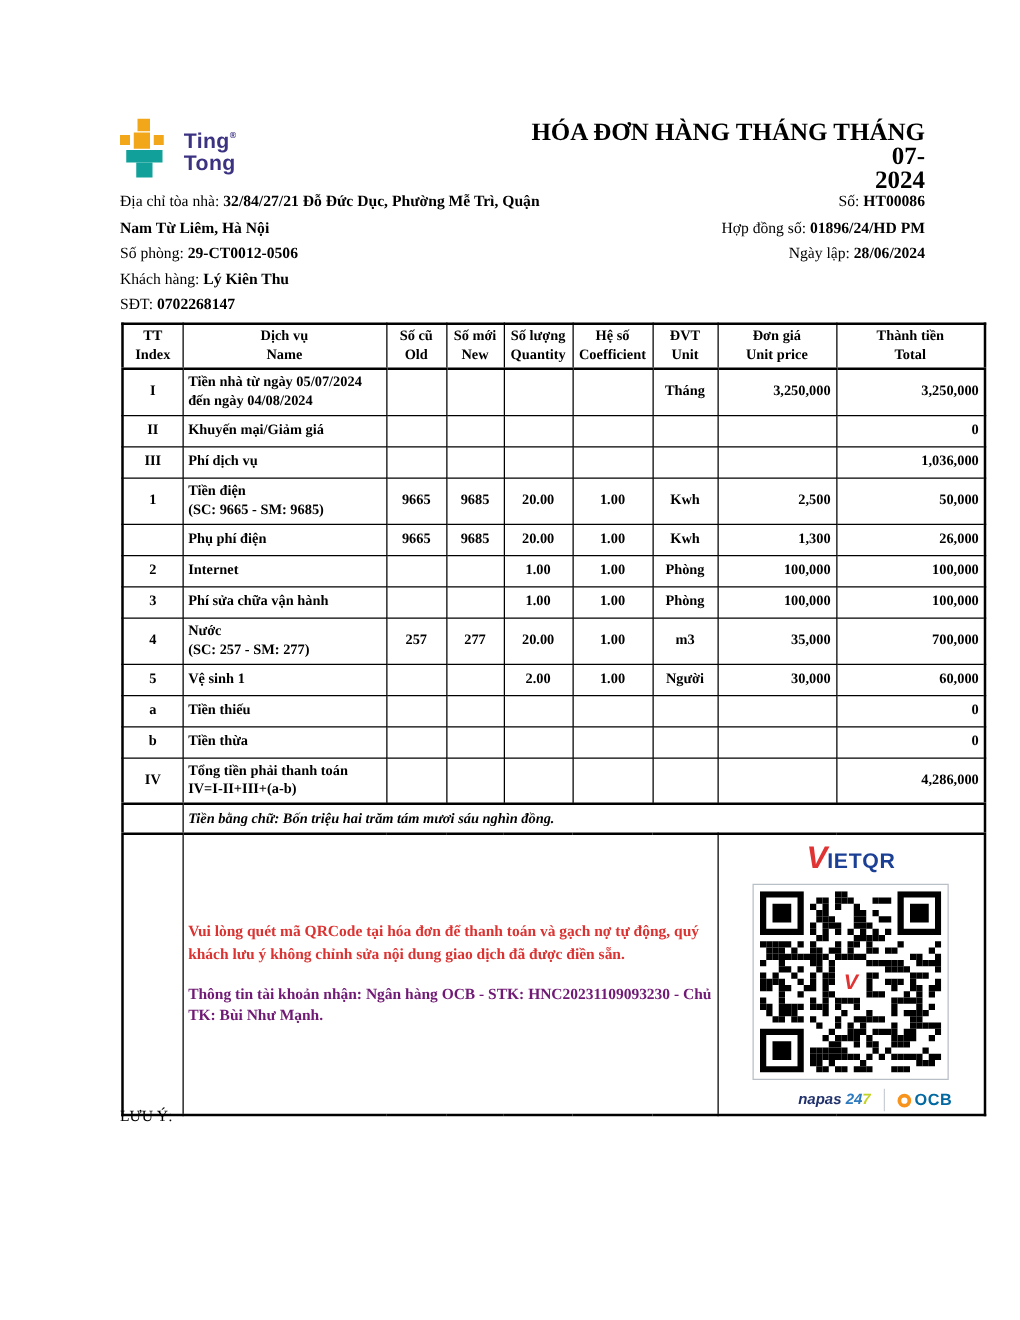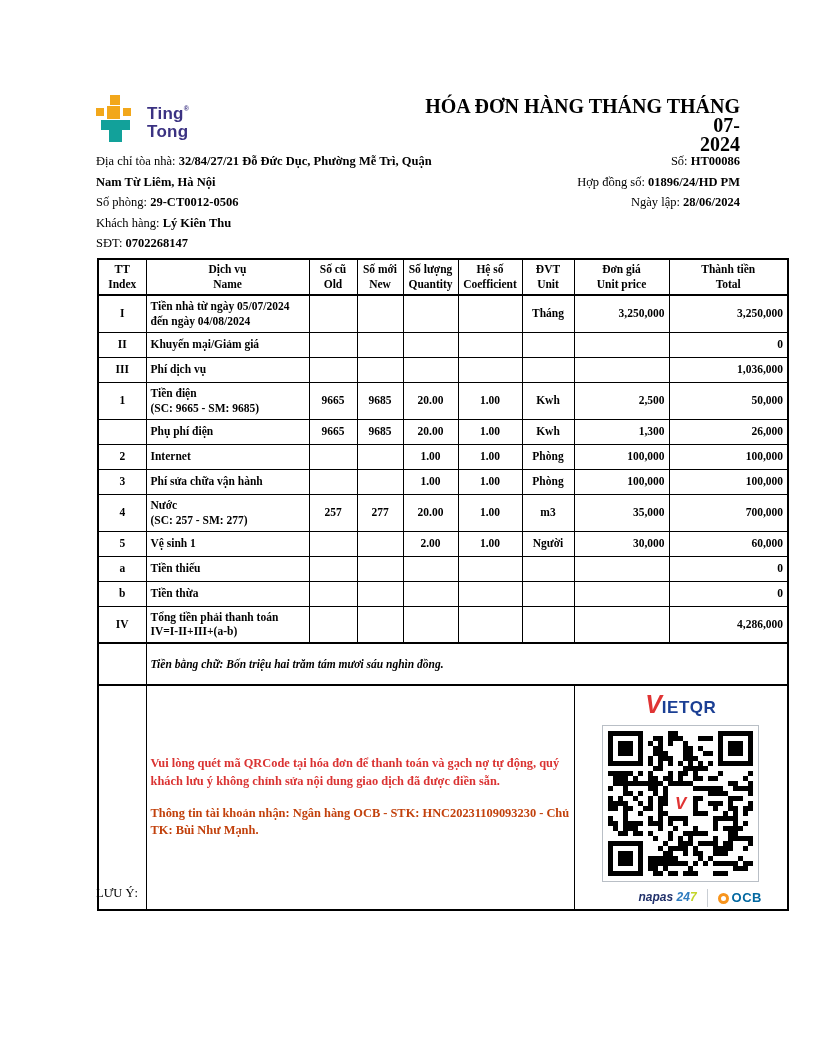--- a/index.html
+++ b/index.html
@@ -39,29 +39,29 @@
   .inv th, .inv td { border:1px solid #000; vertical-align:middle; line-height:1.28;
                      padding:2px 4px; font-weight:bold; }
   .inv thead th { text-align:center; height:36px; border-bottom:2px solid #000; }
   tr.h1 { height:25px; }
   tr.h2 { height:37px; }
   .c-tt { text-align:center; }
   .c-name { text-align:left; padding-left:6px; }
   .c-old, .c-new, .c-qty, .c-coef, .c-unit { text-align:center; }
   .c-price, .c-total { text-align:right; padding-right:6px; }
 
-  tr.words-row { height:42px; }
+  tr.words-row { height:24px; }
   tr.words-row td { border-top:2px solid #000; border-bottom:2px solid #000; }
   .words-cell { font-weight:normal; font-style:italic; padding-left:10px; font-size:11.5px; }
   .words-cell b { font-weight:bold; }
 
   tr.qr-row { height:200px; }
   .qr-text-cell { font-weight:normal; font-size:12.4px; padding:10px 14px; vertical-align:middle; }
   .qr-note { color:#da3332; line-height:1.45; margin-bottom:14px; }
-  .qr-account { color:#c2410c; line-height:1.45; }
+  .qr-account { color:#701a75; line-height:1.45; }
   .qr-account b { font-weight:bold; }
 
   .qr-cell-td { font-weight:normal; vertical-align:middle; }
   .qr-stack { display:flex; flex-direction:column; align-items:center; }
   .vietqr-logo { font-family:"Liberation Sans", sans-serif; font-weight:bold; margin-bottom:5px; }
   .vq-v { color:#e03434; font-size:25px; font-style:italic; }
   .vq-rest { color:#1b3f94; font-size:17px; letter-spacing:.5px; }
   .qr-card { position:relative; background:#fff; border:1px solid #b9bfc6; padding:5px; }
   .qr-card svg { display:block; }
   .qr-heart { position:absolute; left:50%; top:50%; transform:translate(-50%,-50%);

